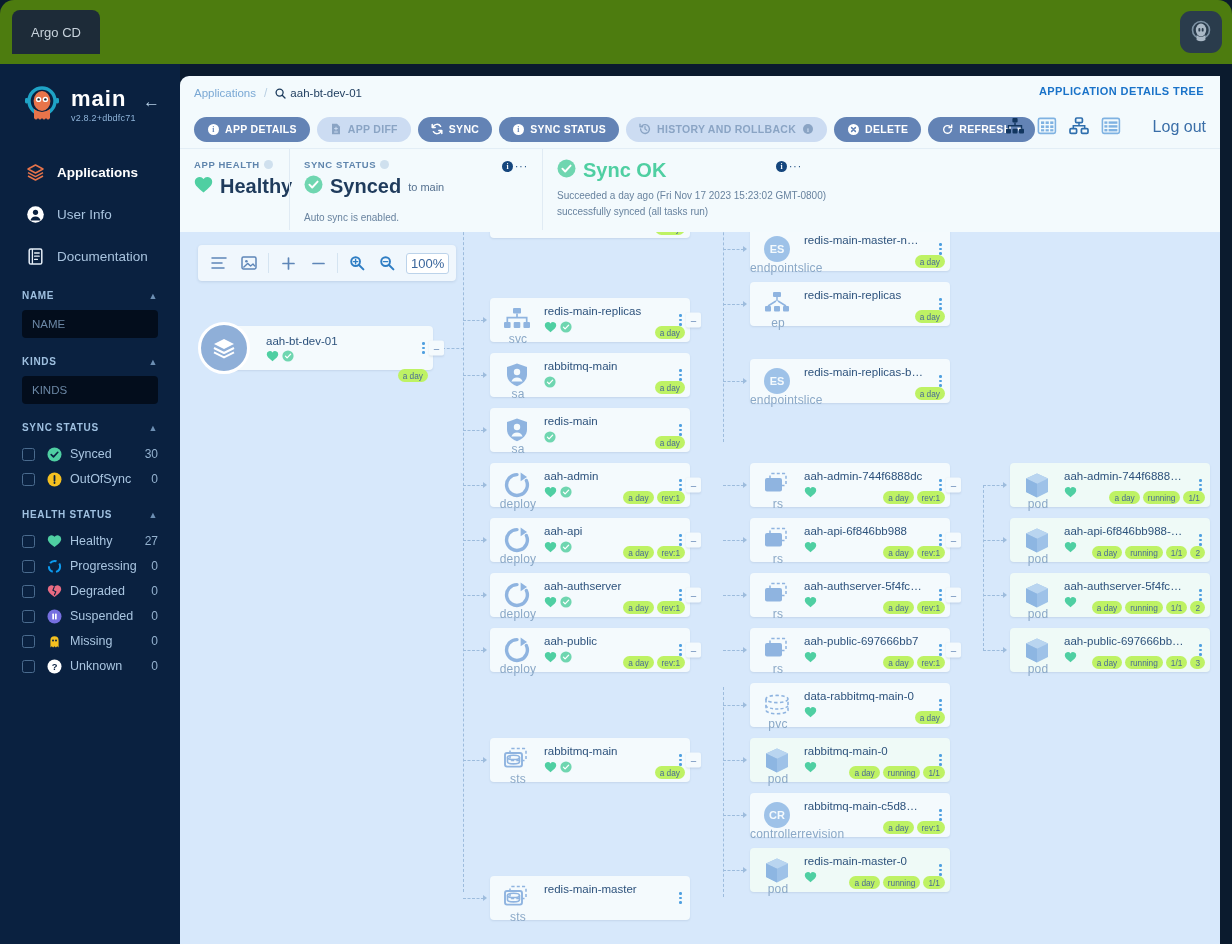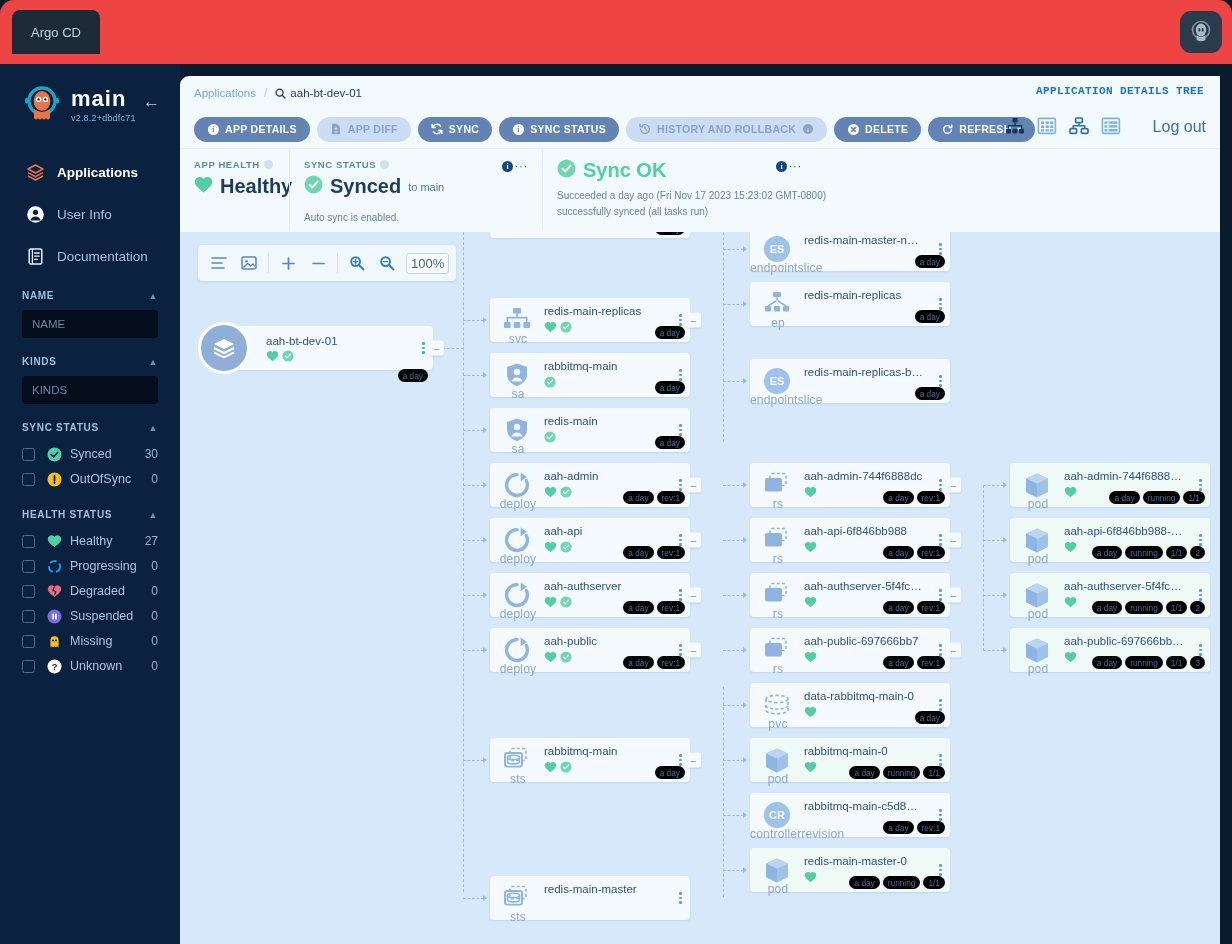--- a/index.html
+++ b/index.html
@@ -5,21 +5,21 @@
   * { box-sizing: border-box; margin:0; padding:0; }
   html,body { width:1232px; height:944px; overflow:hidden; }
   body {
     font-family: "Liberation Sans", sans-serif;
     background:#0b1b2e;
     position:relative;
   }
   
   #os-bar {
     position:absolute; left:0; top:0; width:1232px; height:64px;
-    background:#ef4444; border-radius:14px 14px 0 0;
+    background:#4d7c0f; border-radius:14px 14px 0 0;
   }
   #os-tab {
     position:absolute; left:12px; top:10px; width:88px; height:44px;
     background:#1d2b38; border-radius:8px 8px 0 0;
     display:flex; align-items:center; justify-content:center;
     color:#c8d3dc; font-size:13px;
   }
   #os-avatar {
     position:absolute; right:10px; top:11px; width:42px; height:42px;
     background:#2a3c4c; border-radius:11px;
@@ -74,21 +74,21 @@
   }
   #breadcrumb-bar {
     height:34px; display:flex; align-items:center; padding:0 14px;
     position:relative;
   }
   .crumb-link { color:#7aa8d4; font-size:11.5px; cursor:pointer;}
   .crumb-sep { color:#b9cfe2; margin:0 8px; font-size:12px;}
   .crumb-cur { color:#1b3a5c; font-size:11.5px; display:flex; align-items:center; gap:4px;}
   #details-tree-label {
     position:absolute; right:16px; top:9px;
-    color:#1a73c9; font-size:11px; font-weight:700; letter-spacing:.4px; cursor:pointer;font-family:Liberation Mono, monospace;
+    color:#1a73c9; font-size:11px; font-weight:700; letter-spacing:.4px; cursor:pointer;
   }
   #toolbar { height:38px; display:flex; align-items:center; padding:0 14px; gap:7px; position:relative;}
   .tbtn {
     height:25px; border-radius:13px; display:flex; align-items:center; gap:6px;
     padding:0 13px; font-size:10.5px; font-weight:700; letter-spacing:.3px;
     cursor:pointer; white-space:nowrap;
   }
   .tbtn.solid { background:#6383b5; color:#fff; }
   .tbtn.ghost { background:#ccdcf2; color:#8aa4c4; }
   .tbtn-ico { width:12px; height:12px; display:flex; align-items:center; justify-content:center; flex:0 0 12px;}
@@ -164,21 +164,21 @@
     font-size:11.5px; color:#2d527c; white-space:nowrap; overflow:hidden; text-overflow:ellipsis;
   }
   .node-health { position:absolute; left:54px; top:23px; display:flex; align-items:center; gap:3px;}
   .kebab {
     position:absolute; right:8px; top:50%; transform:translateY(-50%);
     display:flex; flex-direction:column; gap:2px; cursor:pointer;
   }
   .kebab i { width:2.6px; height:2.6px; background:#4e9fe0; border-radius:50%; display:block;}
   .tags { position:absolute; right:5px; bottom:3px; display:flex; gap:3px;}
   .tag {
-    height:13px; padding:0 5px; border-radius:7px; background:#000000;
+    height:13px; padding:0 5px; border-radius:7px; background:#bef264;
     color:#4a6b96; font-size:8.3px; display:flex; align-items:center; white-space:nowrap;
   }
   .collapse-btn {
     position:absolute; right:-11px; top:50%; transform:translateY(-50%);
     width:15px; height:15px; background:#f4fafd; border-radius:2px;
     display:flex; align-items:center; justify-content:center;
     font-size:11px; color:#6f91bb; box-shadow:0 1px 2px rgba(30,60,100,.10);
   }
   
   .vline { position:absolute; border-left:1px dashed #9dbcdd; }

